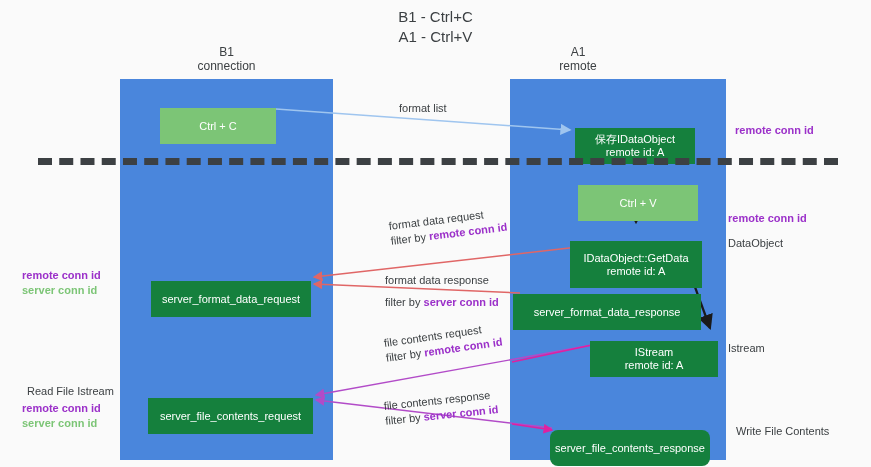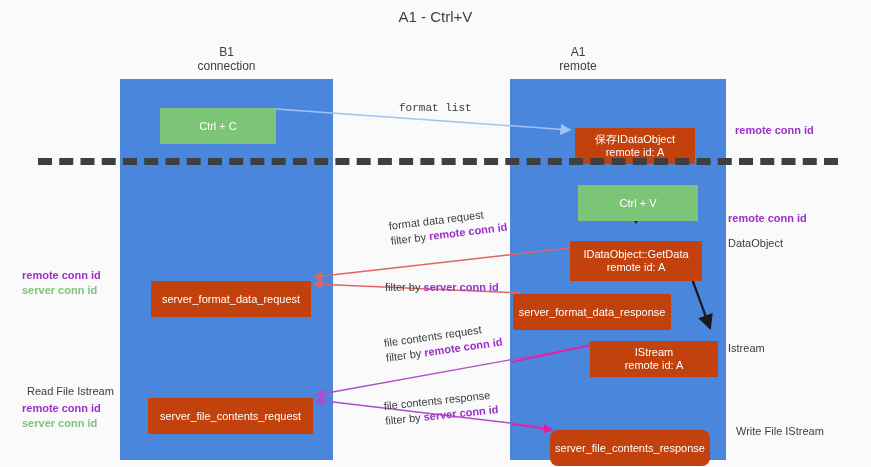--- a/index.html
+++ b/index.html
@@ -40,21 +40,21 @@
   
   .node{
     position:absolute;box-sizing:border-box;
     display:flex;align-items:center;justify-content:center;
     flex-direction:column;
     color:#ffffff;font-size:11px;line-height:13px;text-align:center;
     padding:18px 4px;
     margin-top:13px;
   }
   .node.green{background:#7cc576;}
-  .node.orange{background:#c2410c;}
+  .node.orange{background:#15803d;}
   .node .sub{display:block;}
 
   
   .anno{
     position:absolute;font-size:11px;line-height:14px;color:#3c4043;
     white-space:nowrap;
   }
   .anno.bold-purple{color:#9b30c9;font-weight:bold;}
   .anno.right-lbl{color:#3c4043;}
   .anno.stacked{line-height:15px;}
@@ -71,20 +71,21 @@
 
   svg#wires{position:absolute;left:0;top:0;width:871px;height:467px;
     pointer-events:none;}
 </style>
 </head>
 <body>
 
 <div id="stage">
 
   <div id="title">
+    <div>B1 - Ctrl+C</div>
     <div>A1 - Ctrl+V</div>
   </div>
 
   <div id="head-b1" class="lane-head">
     <span>B1</span>
     <span class="l2">connection</span>
   </div>
   <div id="head-a1" class="lane-head">
     <span>A1</span>
     <span class="l2">remote</span>
@@ -137,58 +138,59 @@
 
   <div class="node orange" style="left:575px;top:115px;width:120px;height:32px;">
     <span>保存IDataObject</span>
     <span class="sub">remote id: A</span>
   </div>
 
   <div class="node green" style="left:578px;top:172px;width:120px;height:25px;">
     <span>Ctrl + V</span>
   </div>
 
-  <div class="node orange" style="left:570px;top:228px;width:132px;height:40px;">
+  <div class="node orange" style="left:570px;top:228px;width:132px;height:47px;">
     <span>IDataObject::GetData</span>
     <span class="sub">remote id: A</span>
   </div>
 
   <div class="node orange" style="left:151px;top:268px;width:160px;height:25px;">
     <span>server_format_data_request</span>
   </div>
 
-  <div class="node orange" style="left:513px;top:281px;width:158px;height:25px;">
+  <div class="node orange" style="left:513px;top:281px;width:188px;height:25px;">
     <span>server_format_data_response</span>
   </div>
 
   <div class="node orange" style="left:590px;top:328px;width:128px;height:32px;">
     <span>IStream</span>
     <span class="sub">remote id: A</span>
   </div>
 
   <div class="node orange" style="left:148px;top:385px;width:165px;height:25px;">
     <span>server_file_contents_request</span>
   </div>
 
   <div class="node orange" style="left:550px;top:417px;width:160px;height:25px;border-radius:8px;">
     <span>server_file_contents_response</span>
   </div>
 
   <div id="divider"></div>
 
-  <div class="edge-lbl" style="left:399px;top:101px;font-family:Liberation Mono, monospace;">
+  <div class="edge-lbl" style="left:399px;top:101px;">
     <span>format list</span>
   </div>
 
   <div class="edge-lbl" style="left:388px;top:219px;transform:rotate(-7deg);">
     <div>format data request</div>
     <div><span>filter by </span><span class="hl p">remote conn id</span></div>
   </div>
 
   <div class="edge-lbl" style="left:385px;top:273px;">
+    <div>format data response</div>
     <div style="margin-top:7px;"><span>filter by </span><span class="hl p">server conn id</span></div>
   </div>
 
   <div class="edge-lbl" style="left:383px;top:336px;transform:rotate(-8deg);">
     <div>file contents request</div>
     <div><span>filter by </span><span class="hl p">remote conn id</span></div>
   </div>
 
   <div class="edge-lbl" style="left:383px;top:399px;transform:rotate(-6deg);">
     <div>file contents response</div>
@@ -196,21 +198,21 @@
   </div>
 
   <div class="anno bold-purple" style="left:735px;top:123px;">remote conn id</div>
 
   <div class="anno bold-purple" style="left:728px;top:211px;">remote conn id</div>
 
   <div class="anno right-lbl" style="left:728px;top:236px;">DataObject</div>
 
   <div class="anno right-lbl" style="left:728px;top:341px;">Istream</div>
 
-  <div class="anno right-lbl" style="left:736px;top:424px;">Write File IStream</div>
+  <div class="anno right-lbl" style="left:736px;top:424px;">Write File Contents</div>
 
   <div class="anno stacked" style="left:22px;top:268px;">
     <div class="purple">remote conn id</div>
     <div class="green-t">server conn id</div>
   </div>
 
   <div class="anno right-lbl" style="left:27px;top:384px;">Read File Istream</div>
 
   <div class="anno stacked" style="left:22px;top:401px;">
     <div class="purple">remote conn id</div>

